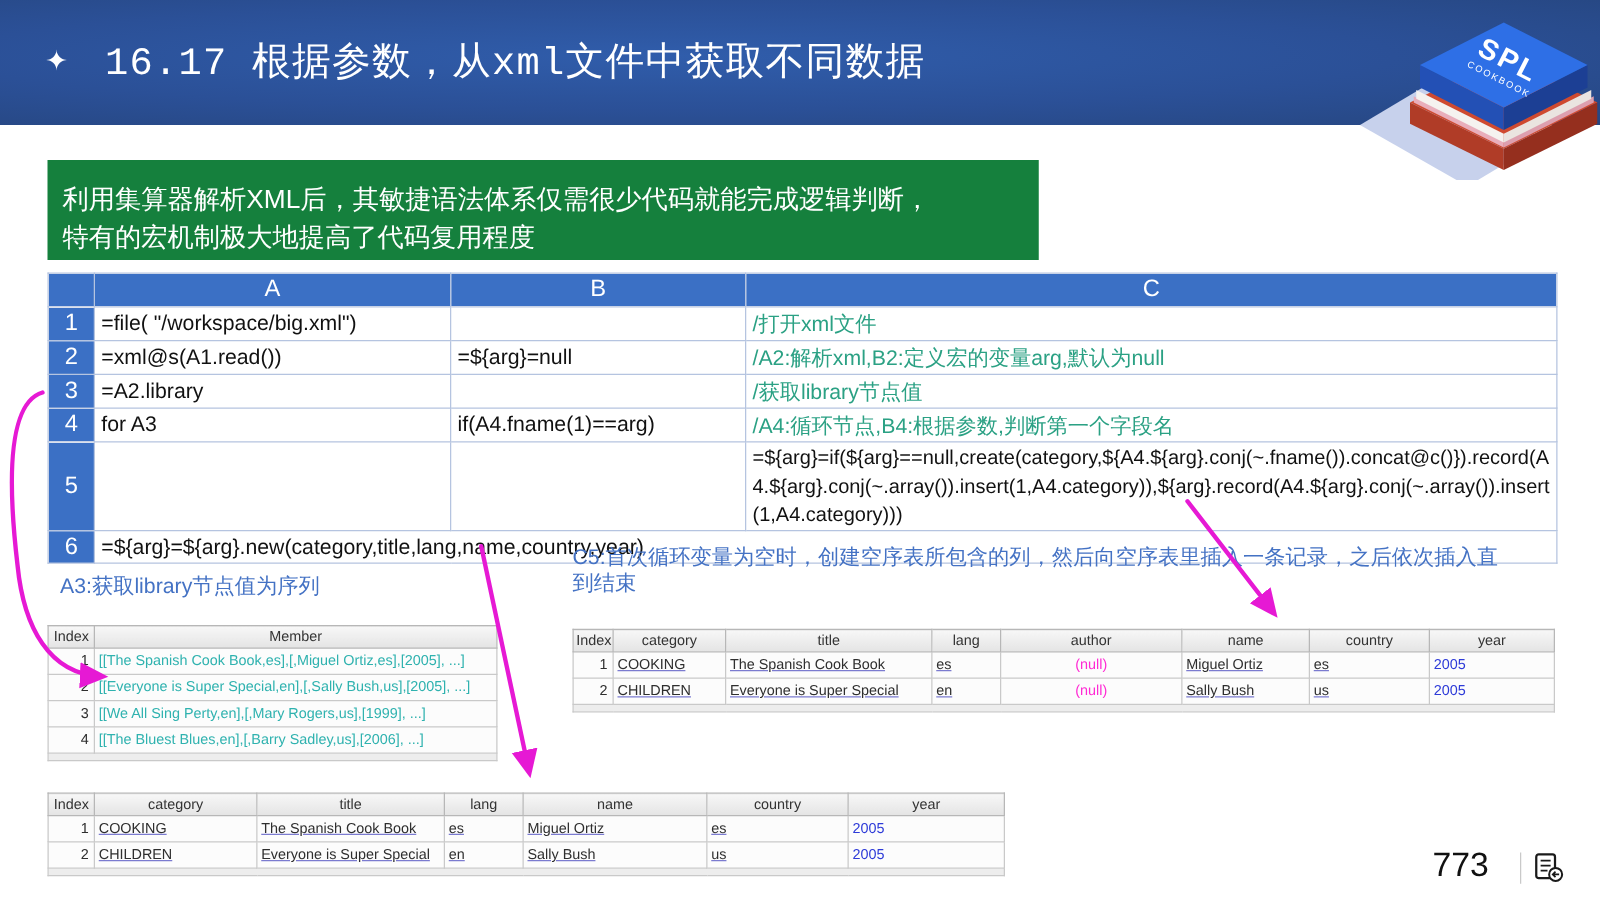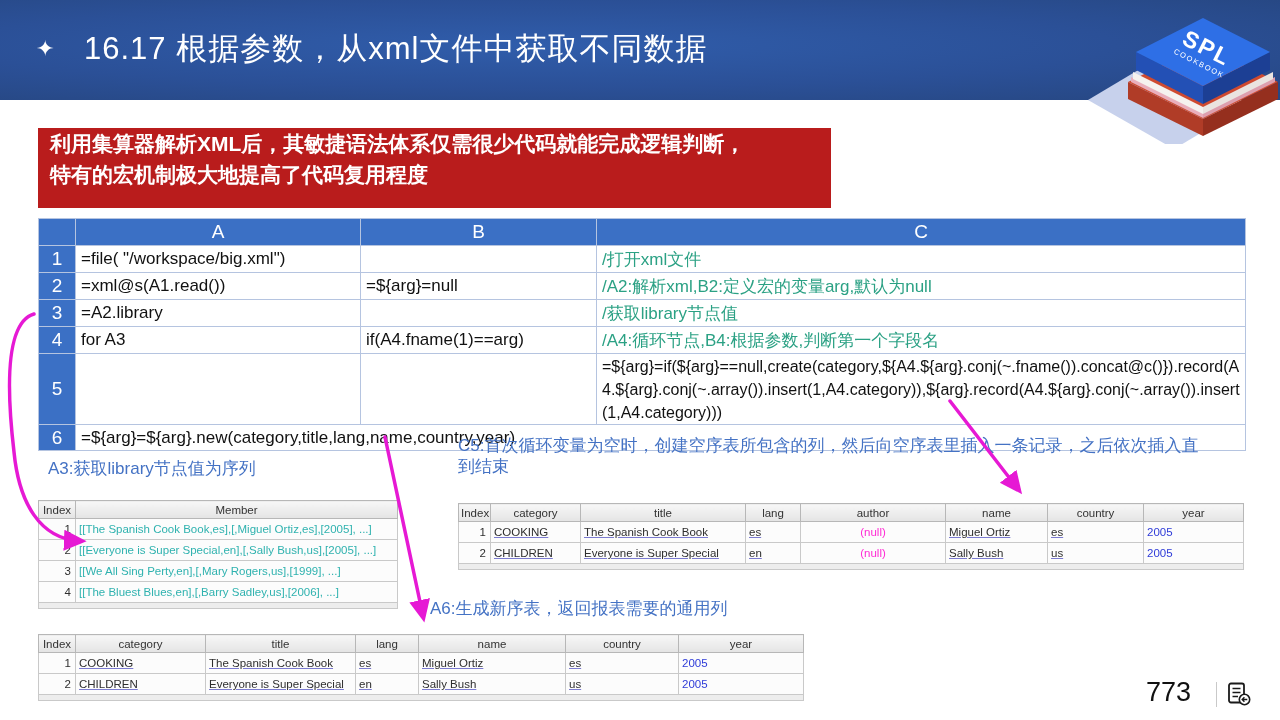--- a/index.html
+++ b/index.html
@@ -5,26 +5,26 @@
   * { box-sizing: border-box; }
   html,body { margin:0; padding:0; }
   body { width:1280px; height:720px; font-family:"Liberation Sans","DejaVu Sans",sans-serif; background:#fff; }
   .slide { position:relative; width:1280px; height:720px; background:#fff; overflow:hidden; }
 
   
   .banner { position:absolute; left:0; top:0; width:1280px; height:100px;
     background: radial-gradient(ellipse at 42% 45%, #305dab 0%, #2b5097 55%, #264website3f7f 100%);
     background: radial-gradient(ellipse at 42% 45%, #305dab 0%, #2b5097 55%, #264680 100%); }
   .banner-bullet { position:absolute; left:36px; top:36px; color:#fff; font-size:22px; }
-  .banner-title { position:absolute; left:84px; top:28px; color:#fff; font-size:31px; letter-spacing:1px; white-space:nowrap; }
+  .banner-title { position:absolute; left:84px; top:28px; color:#fff; font-size:31px; letter-spacing:1px; white-space:nowrap;font-family:Liberation Mono, monospace; }
   .logo { position:absolute; left:1086px; top:2px; width:192px; height:142px; }
 
   
   .intro-box { position:absolute; left:38px; top:128px; width:793px; height:80px;
-    background:#b91c1c; color:#fff; padding:0 12px;font-weight:bold; }
+    background:#15803d; color:#fff; padding:16px 12px; }
   .intro-box div { font-size:21px; line-height:31px; white-space:nowrap; }
 
   
   table.code { position:absolute; left:38px; top:218px; width:1207px; border-collapse:collapse; table-layout:fixed; background:#fff; }
   table.code td { border:1px solid #b5c4e0; padding:0 5px; font-size:17px; color:#111; overflow:hidden; white-space:nowrap; vertical-align:middle; }
   table.code td.hd { background:#3b70c5; color:#fff; text-align:center; font-size:19px; padding:0; }
   table.code tr.r { height:27px; }
   table.code tr.r5 { height:71px; }
   table.code tr.r6 { height:26px; }
   table.code td.comment { color:#2ba184; }
@@ -144,21 +144,20 @@
     </tr>
     <tr class="r6">
       <td class="hd">6</td>
       <td class="span6" colspan="3">=${arg}=${arg}.new(category,title,lang,name,country,year)</td>
     </tr>
   </tbody>
     </table>
 
   <div class="ann ann-a3">A3:获取library节点值为序列</div>
   <div class="ann ann-c5">C5:首次循环变量为空时，创建空序表所包含的列，然后向空序表里插入一条记录，之后依次插入直到结束</div>
-  <div class="ann ann-a6">A6:生成新序表，返回报表需要的通用列</div>
 
   <table class="res t-member">
     <colgroup>
         <col style="width:37px">
         <col style="width:322px">
       </colgroup>
     <tbody>
         <tr class="hrow">
       <th>Index</th>
       <th>Member</th>

